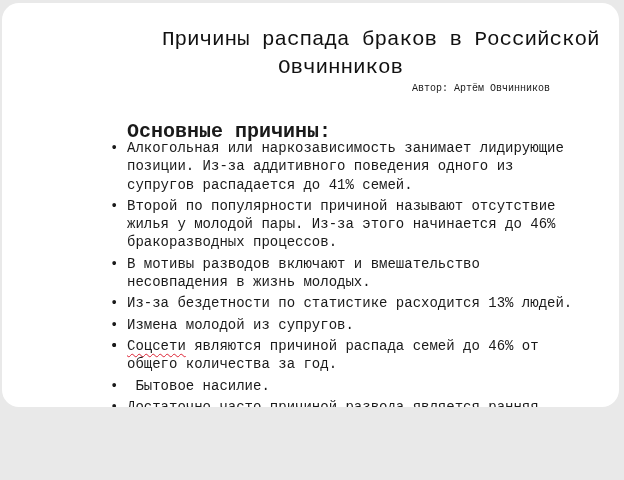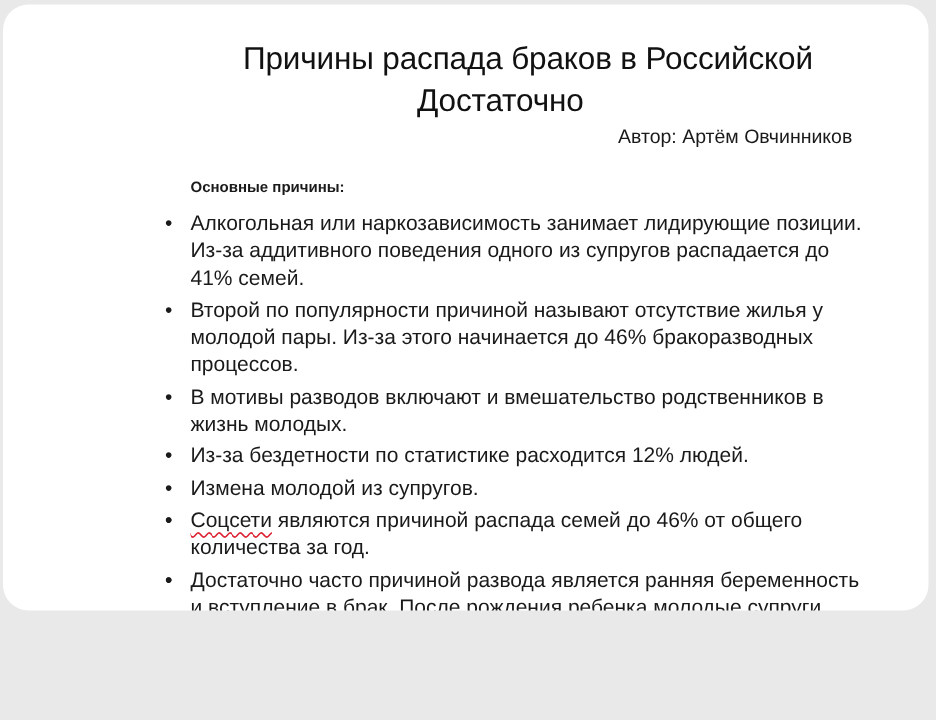--- a/index.html
+++ b/index.html
@@ -11,47 +11,47 @@
       background: #e9e9e9;
     }
     .page {
       position: absolute;
       left: 2px;
       top: 3px;
       width: 617px;
       height: 404px;
       background: #ffffff;
       overflow: hidden;
-      font-family: Liberation Sans, sans-serif;
+      font-family: Liberation Mono, monospace;
       color: #1a1a1a;
       border-radius: 17px;
     }
     .title-line {
       position: absolute;
       font-size: 21px;
       font-weight: normal;
       white-space: nowrap;
       letter-spacing: -0.1px;
       color: #111;
     }
     #title1 { left: 160px; top: 25px; }
     #title2 { left: 276px; top: 53px; }
     .author {
       position: absolute;
       left: 410px;
       top: 80px;
-      font-size: 13px;
+      font-size: 10px;
       white-space: nowrap;
       color: #1a1a1a;
     }
     .section-heading {
       position: absolute;
       left: 125px;
       top: 117px;
-      font-size: 10px;
+      font-size: 20px;
       font-weight: bold;
       white-space: nowrap;
       color: #1a1a1a;
     }
     .list {
       position: absolute;
       left: 0;
       top: 136px;
       width: 617px;
       margin: 0;
@@ -78,54 +78,55 @@
       text-decoration: underline wavy #d23;
       text-decoration-thickness: 1px;
       text-underline-offset: 3px;
     }
   </style>
 </head>
 <body>
 
 <div class="page">
   <div id="title1" class="title-line">Причины распада браков в Российской</div>
-  <div id="title2" class="title-line">Достаточно</div>
+  <div id="title2" class="title-line">Овчинников</div>
   <div class="author">Автор: Артём Овчинников</div>
 
   <div class="section-heading">Основные причины:</div>
 
   <ul class="list">
     <li class="list-item">
       <span class="bullet">•</span>
       <span>Алкогольная или наркозависимость занимает лидирующие позиции. Из-за аддитивного поведения одного из супругов распадается до 41% семей.</span>
     </li>
     <li class="list-item">
       <span class="bullet">•</span>
       <span>Второй по популярности причиной называют отсутствие жилья у молодой пары. Из-за этого начинается до 46% бракоразводных процессов.</span>
     </li>
     <li class="list-item">
       <span class="bullet">•</span>
-      <span>В мотивы разводов включают и вмешательство родственников в жизнь молодых.</span>
+      <span>В мотивы разводов включают и вмешательство несовпадения в жизнь молодых.</span>
     </li>
     <li class="list-item">
       <span class="bullet">•</span>
-      <span>Из-за бездетности по статистике расходится 12% людей.</span>
+      <span>Из-за бездетности по статистике расходится 13% людей.</span>
     </li>
     <li class="list-item">
       <span class="bullet">•</span>
       <span>Измена молодой из супругов.</span>
     </li>
     <li class="list-item">
       <span class="bullet">•</span>
     </li>
     <li class="list-item">
       <span class="bullet">•</span>
       <span class="spell-error">Соцсети</span><span style="white-space:pre-wrap"> являются причиной распада семей до 46% от общего количества за год.</span>
     </li>
     <li class="list-item">
       <span class="bullet">•</span>
+      <span style="white-space:pre-wrap"> Бытовое насилие.</span>
     </li>
     <li class="list-item">
       <span class="bullet">•</span>
       <span>Достаточно часто причиной развода является ранняя беременность и вступление в брак. После рождения ребенка молодые супруги сталкиваются с большим количеством трудностей, к которым</span>
     </li>
   </ul>
 </div>
 
 </body></html>

